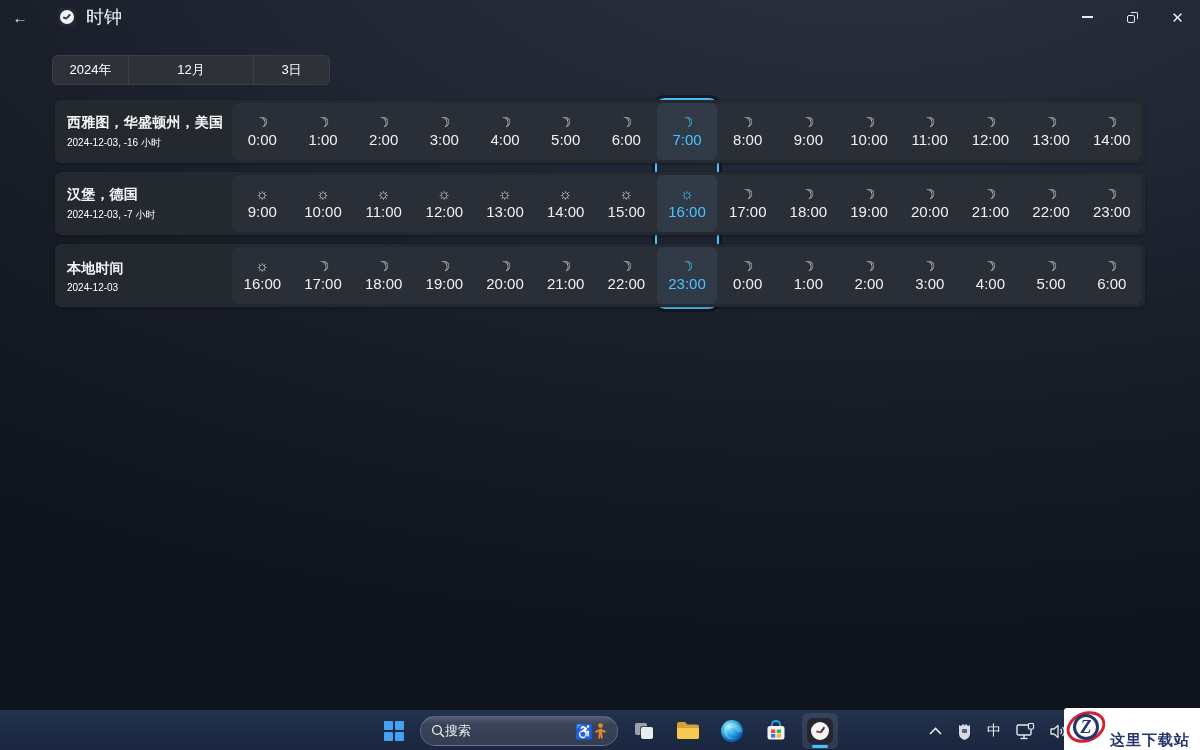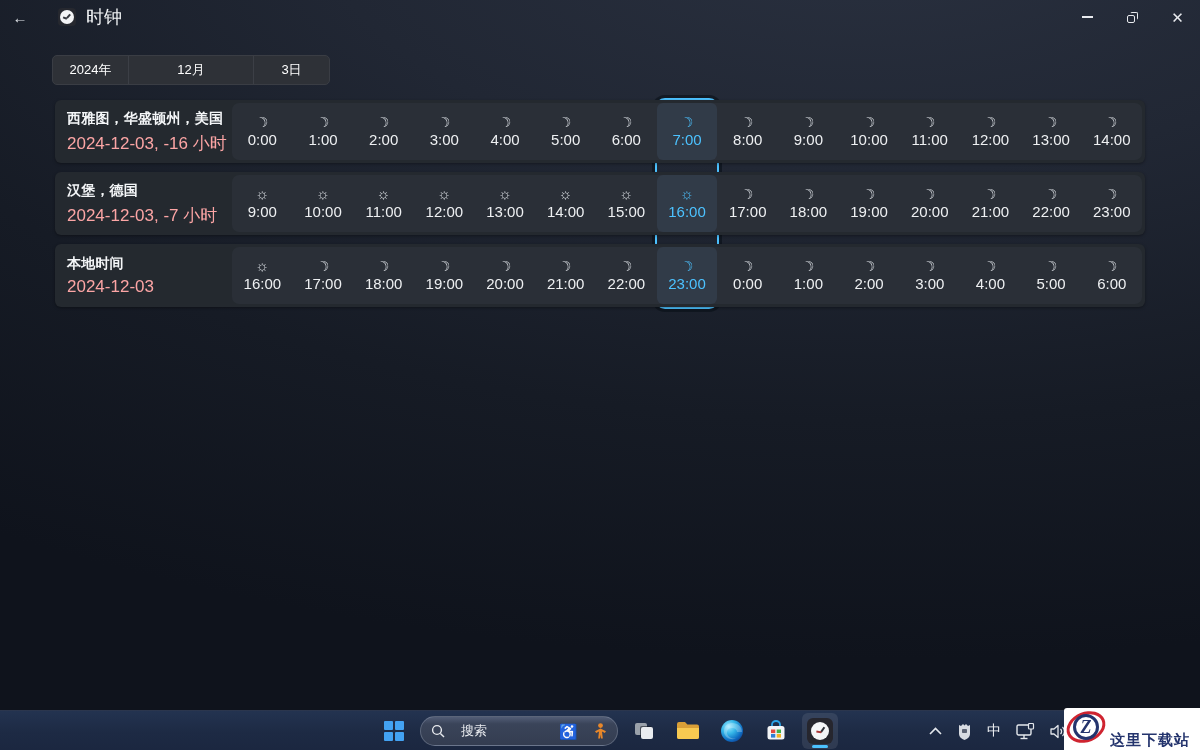--- a/index.html
+++ b/index.html
@@ -35,21 +35,21 @@
   .seg-year { width:75px; }
   .seg-month { width:125px; }
   .seg-day { flex:1; }
 
   
   .rows-wrap { position:absolute; left:55px; top:100px; width:1090px; }
   .clock-row { position:relative; height:63px; margin-bottom:9px; background:#24292f; border-radius:6px;
     box-shadow:0 1px 3px rgba(0,0,0,0.35); }
   .row-label { position:absolute; left:12px; top:50%; transform:translateY(-50%); }
   .row-city { font-size:14px; font-weight:bold; color:#f4f6f8; letter-spacing:0.2px; }
-  .row-sub { font-size:17px; color:#fca5a5; margin-top:4px;text-align:right; }
+  .row-sub { font-size:10px; color:#ffffff; margin-top:4px; }
   .time-strip { position:absolute; left:177px; top:3px; bottom:3px; width:910px; background:#2a2f37; border-radius:7px; display:flex; }
   .time-cell { flex:1; display:flex; flex-direction:column; align-items:center; justify-content:center; gap:2px; cursor:pointer; border-radius:6px; }
   .cell-icon { font-size:14px; line-height:14px; color:#d9dde2; }
   .icon-moon { display:inline-block; transform:rotate(-18deg); }
   .icon-sun { font-size:15px; }
   .cell-time { font-size:15px; color:#eef0f2; }
   .time-cell.selected { background:rgba(120,170,230,0.10); }
   .time-cell.selected .cell-icon, .time-cell.selected .cell-time { color:#4cc2ff; }
   .highlight-col { position:absolute; left:600px; top:-2px; width:64px; height:211px;
     border:2px solid #4cc2ff; border-radius:10px; pointer-events:none;
@@ -59,21 +59,21 @@
   .taskbar { position:absolute; left:0; right:0; bottom:0; height:40px;
     background:linear-gradient(180deg,#233350 0%, #1d2a44 55%, #1b2740 100%);
     border-top:1px solid rgba(255,255,255,0.07); }
   .tb-center { position:absolute; left:376px; top:0; height:40px; display:flex; align-items:center; gap:8px; }
   .tb-slot { width:36px; height:36px; display:flex; align-items:center; justify-content:center; border-radius:6px; cursor:pointer; position:relative; }
   .tb-slot.active { background:rgba(255,255,255,0.09); }
   .start-grid { width:20px; height:20px; display:grid; grid-template-columns:9px 9px; grid-template-rows:9px 9px; gap:2px; }
   .start-grid i { background:#43a2f2; border-radius:1px; }
   .search-pill { height:30px; width:198px; border-radius:16px;
     background:linear-gradient(180deg,#525d76 0%, #3a4459 25%, #343d51 100%);
-    border:1px solid rgba(140,150,170,0.45); display:flex; align-items:center; padding:0 10px; gap:16px; cursor:pointer; }
+    border:1px solid rgba(140,150,170,0.45); display:flex; align-items:center; padding:0 10px; gap:0; cursor:pointer; }
   .search-pill .ph { font-size:13px; color:#eceef2; flex:1; }
   .acc-green { color:#35b33c; font-size:15px; line-height:1; }
   .taskview-glyph { position:relative; width:18px; height:16px; }
   .taskview-glyph .back { position:absolute; left:0; top:0; width:12px; height:12px; background:#9aa1aa; border-radius:2px; }
   .taskview-glyph .front { position:absolute; right:0; bottom:0; width:12px; height:12px; background:#e9ecf0; border-radius:2px; box-shadow:-1px -1px 0 rgba(20,25,35,0.6); }
   .clock-ico { width:26px; height:26px; background:#26262e; border-radius:6px; position:relative; }
   .clock-ico .face { position:absolute; inset:4px; background:#f4f5f7; border-radius:50%; }
   .clock-ico .h1 { position:absolute; left:12.5px; top:8px; width:1.6px; height:6px; background:#2e3138; transform-origin:bottom; transform:rotate(35deg); }
   .clock-ico .h2 { position:absolute; left:12.5px; top:10px; width:1.6px; height:4.5px; background:#a33; transform-origin:bottom; transform:rotate(-80deg); }
   .active-pill { position:absolute; bottom:1px; left:50%; transform:translateX(-50%); width:16px; height:3px; border-radius:2px; background:#4cc2ff; }

